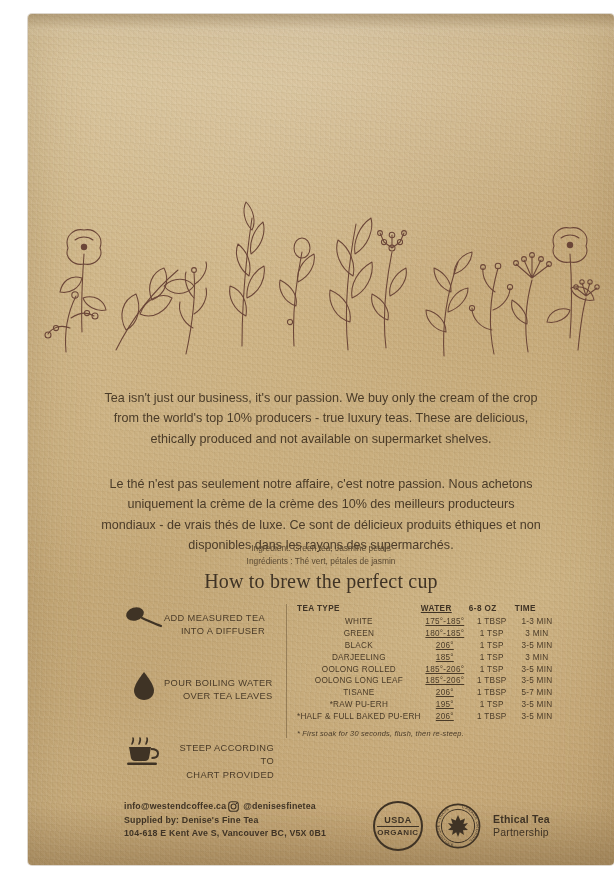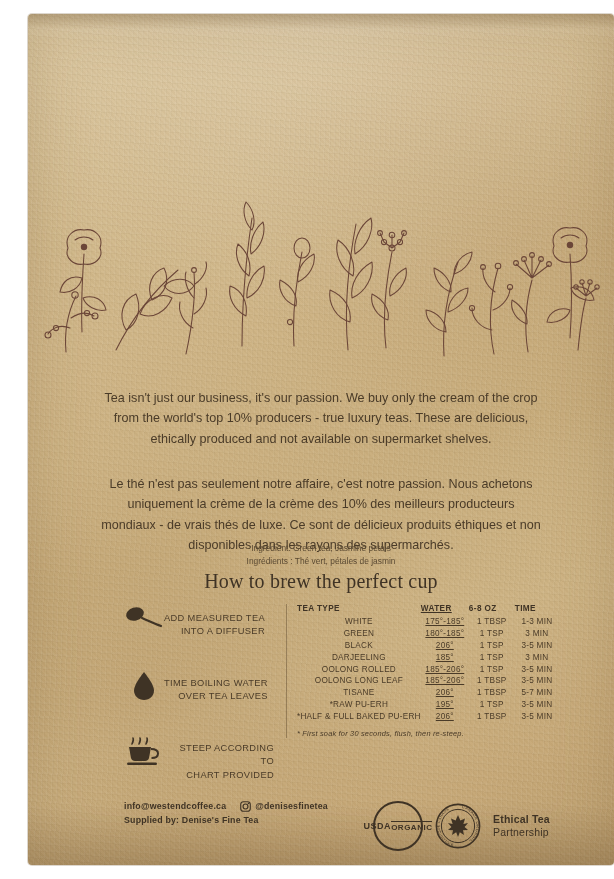--- a/index.html
+++ b/index.html
@@ -94,30 +94,30 @@
   table.brew th:nth-child(1),table.brew td:nth-child(1){width:120px;}
   table.brew th:nth-child(2),table.brew td:nth-child(2){width:48px;text-decoration:underline;}
   table.brew th:nth-child(3),table.brew td:nth-child(3){width:46px;}
   .footnote{
     margin-top:7px;font-size:7.4px;color:#4a3b28;font-style:italic;letter-spacing:.2px;
   }
 
   
   .footer{position:absolute;left:96px;top:786px;width:300px;}
   .f-line{font-size:8.8px;color:#3f3325;letter-spacing:.2px;line-height:1.5;font-weight:bold;}
-  .f-top{display:flex;align-items:center;gap:14px;margin-bottom:1px;}
+  .f-top{display:flex;align-items:center;gap:2px;margin-bottom:1px;}
   .ig{display:flex;align-items:center;gap:4px;}
   .ig svg{display:block;}
 
   
   .badges{position:absolute;left:345px;top:788px;width:215px;height:48px;display:flex;align-items:center;gap:12px;}
   .badge-usda{
     width:46px;height:46px;border-radius:50%;
     border:2px solid #3f3325;
-    display:flex;flex-direction:row;align-items:center;justify-content:center;
+    display:flex;flex-direction:column;align-items:center;justify-content:center;
     color:#3f3325;
   }
   .badge-usda .b1{font-size:9px;font-weight:bold;letter-spacing:.5px;}
   .badge-usda .b2{font-size:8px;font-weight:bold;letter-spacing:.5px;border-top:1.5px solid #3f3325;margin-top:1px;padding-top:1px;}
   .badge-ca{width:46px;height:46px;position:relative;}
   .badge-ca svg{display:block;}
   .etp{color:#3f3325;line-height:1.25;}
   .etp .e1{font-size:10.5px;font-weight:bold;letter-spacing:.2px;}
   .etp .e2{font-size:10.5px;letter-spacing:.2px;}
 </style>
@@ -294,21 +294,21 @@
         </div>
       </div>
 
       <div class="step">
         <div class="ico">
           <svg width="26" height="30" viewBox="0 0 26 30">
             <path d="M13,1 C13,1 23,13 23,19.5 C23,25 18.5,29 13,29 C7.5,29 3,25 3,19.5 C3,13 13,1 13,1 Z" fill="#3f3325"></path>
           </svg>
         </div>
         <div class="txt">
-          <div>TIME BOILING WATER</div>
+          <div>POUR BOILING WATER</div>
           <div>OVER TEA LEAVES</div>
         </div>
       </div>
 
       <div class="step">
         <div class="ico">
           <svg width="34" height="30" viewBox="0 0 34 30">
             <path d="M5,8 C6,6 7,4 6,2" stroke="#3f3325" stroke-width="1.6" fill="none" stroke-linecap="round"></path>
             <path d="M12,8 C13,6 14,4 13,2" stroke="#3f3325" stroke-width="1.6" fill="none" stroke-linecap="round"></path>
             <path d="M19,8 C20,6 21,4 20,2" stroke="#3f3325" stroke-width="1.6" fill="none" stroke-linecap="round"></path>
@@ -401,20 +401,21 @@
         <div class="ig">
           <svg width="11" height="11" viewBox="0 0 14 14">
             <rect x="0.9" y="0.9" width="12.2" height="12.2" rx="3.6" fill="none" stroke="#3f3325" stroke-width="1.4"></rect>
             <circle cx="7" cy="7" r="3.1" fill="none" stroke="#3f3325" stroke-width="1.4"></circle>
             <circle cx="10.8" cy="3.2" r="1" fill="#3f3325"></circle>
           </svg>
           <span class="f-line">@denisesfinetea</span>
         </div>
       </div>
       <div class="f-line">Supplied by: Denise's Fine Tea</div>
+      <div class="f-line">104-618 E Kent Ave S, Vancouver BC, V5X 0B1</div>
     </div>
 
     <div class="badges">
       <div class="badge-usda">
         <div class="b1">USDA</div>
         <div class="b2">ORGANIC</div>
       </div>
 
       <div class="badge-ca">
         <svg width="46" height="46" viewBox="0 0 46 46">

